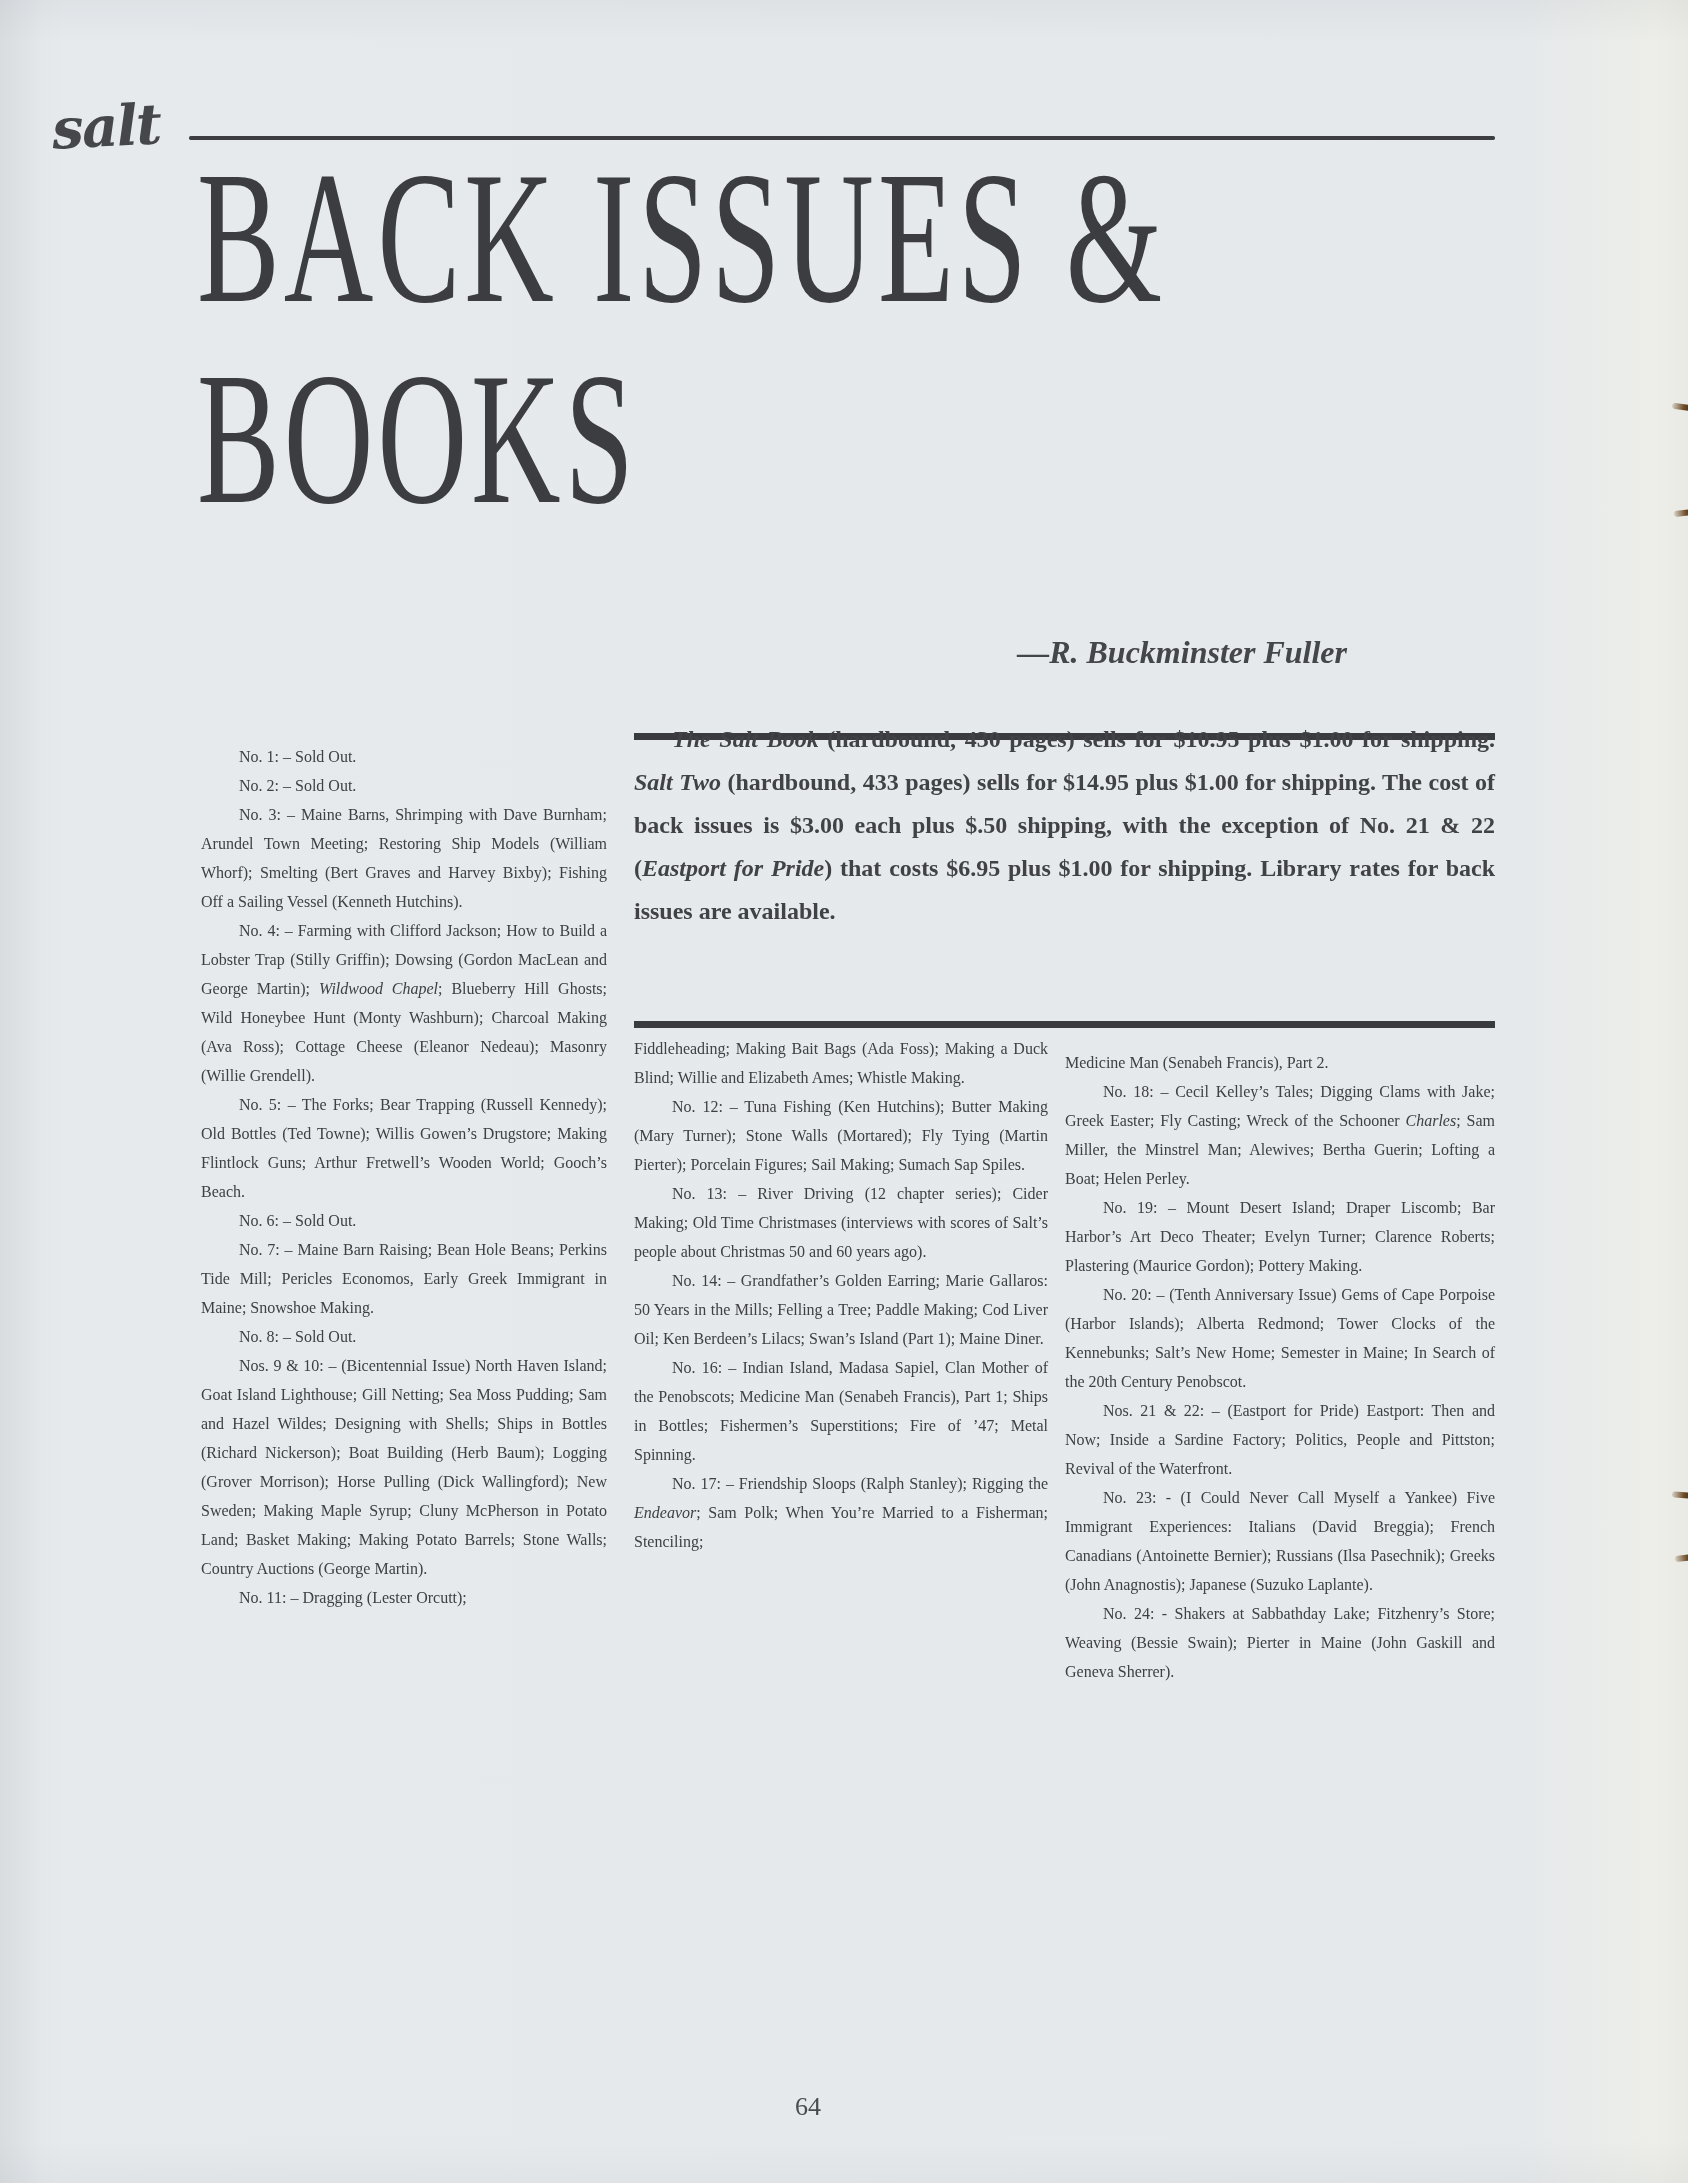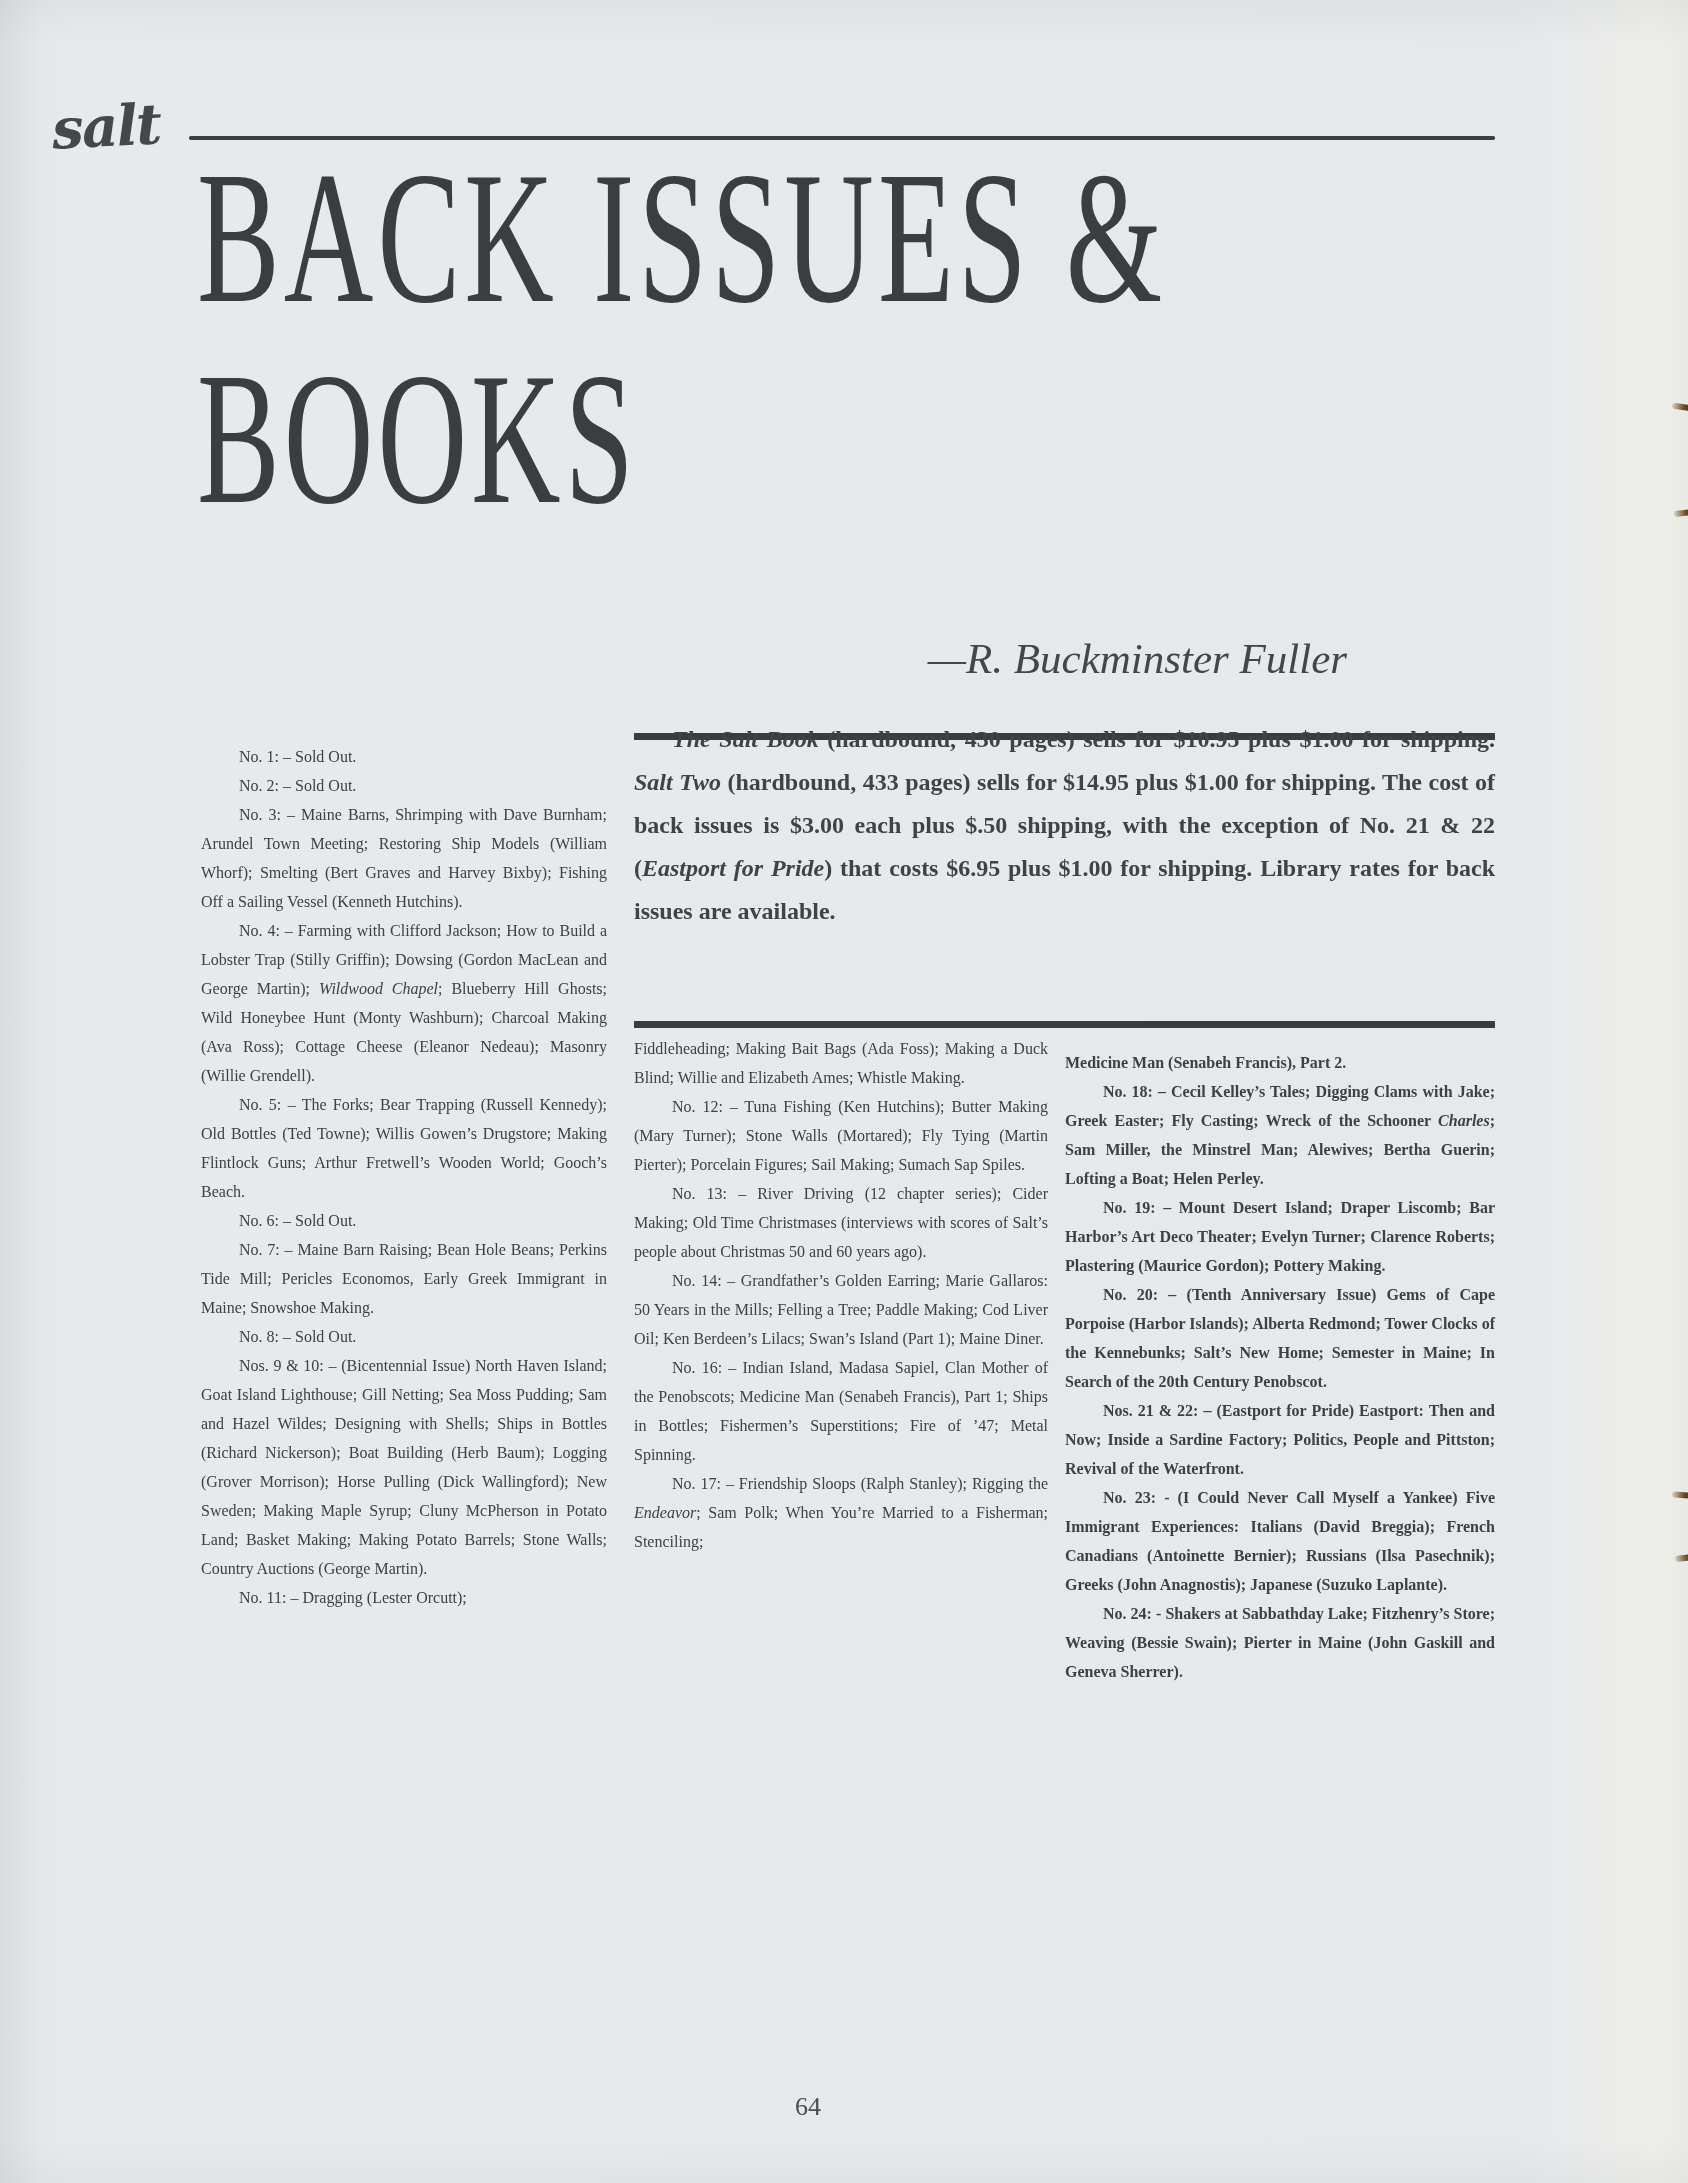--- a/index.html
+++ b/index.html
@@ -42,33 +42,33 @@
   #title-line-2{top:345px;}
 
   .quote{
     position:absolute;left:334px;top:455px;width:1013px;
     font-size:42px;line-height:54px;color:#46484c;
   }
   .quote-line{text-align:justify;text-align-last:justify;}
   .quote-line:last-child{text-align:left;text-align-last:left;}
   .quote-attribution{
     position:absolute;left:334px;top:634px;width:1013px;
-    font-size:43px;font-style:italic;text-align:right;color:#44464a;
+    font-size:32px;font-style:italic;text-align:right;color:#44464a;font-weight:bold;
   }
 
   .column{
     position:absolute;
     font-size:16px;line-height:29px;
     text-align:justify;
   }
   .column p{margin:0;text-indent:38px;}
   .column.cont p:first-child{text-indent:0;}
   #col-left{left:201px;top:742px;width:406px;}
   #col-middle{left:634px;top:1034px;width:414px;}
-  #col-right{left:1065px;top:1048px;width:430px;font-weight:bold;}
+  #col-right{left:1065px;top:1048px;width:430px;}
 
   .box-rule{position:absolute;left:634px;width:861px;background:#393b3e;}
   #box-rule-top{top:733px;height:7.4px;}
   #box-rule-bottom{top:1021px;height:6.5px;}
   .box-paragraph{
     position:absolute;left:634px;top:718px;width:861px;
     font-size:24px;line-height:43px;text-align:justify;color:#404246;font-weight:bold;
   }
   .box-paragraph p{margin:0;text-indent:38px;}
 

